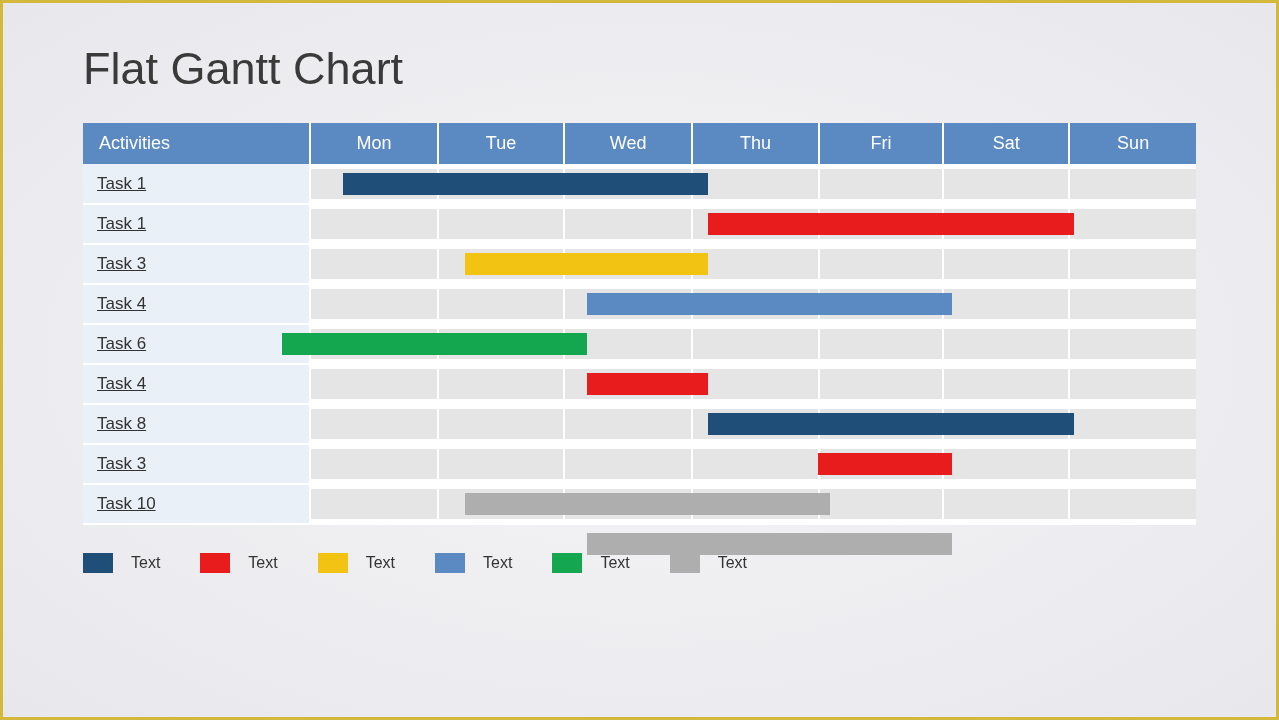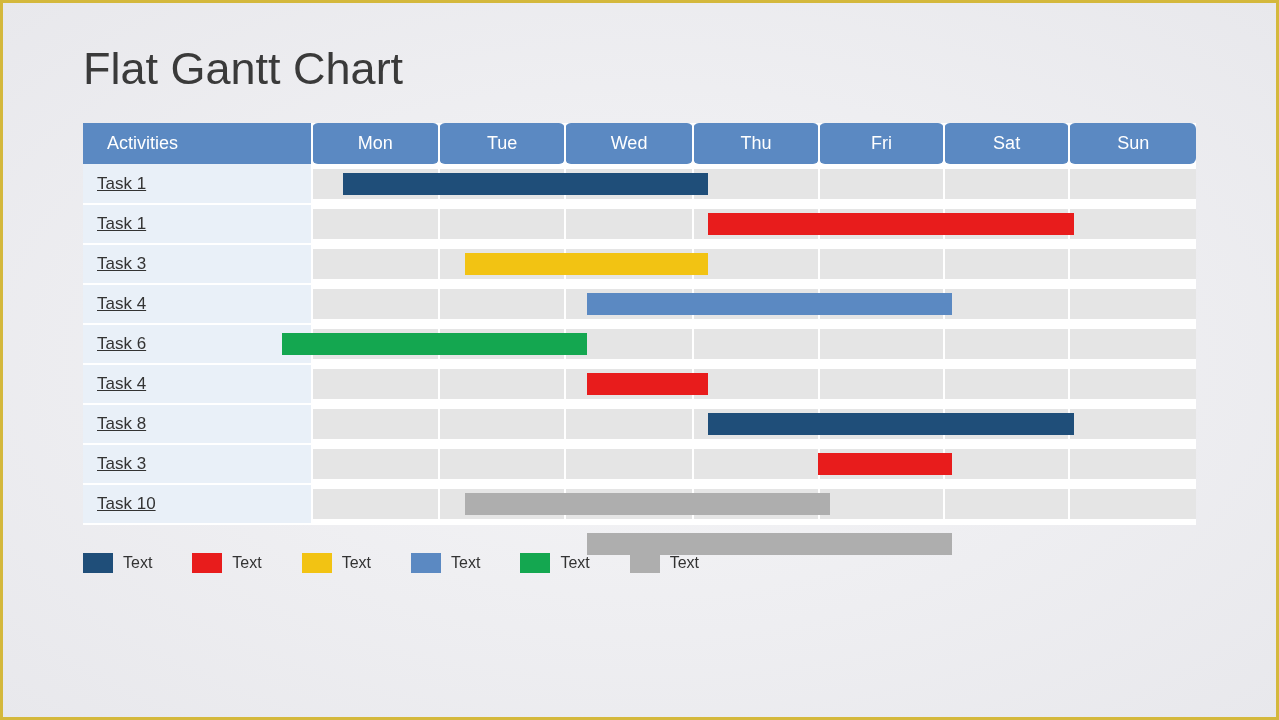--- a/index.html
+++ b/index.html
@@ -27,26 +27,25 @@
       color: #ffffff;
       font-weight: 400;
       font-size: 18px;
       padding: 10px 8px;
       text-align: center;
       border-right: 2px solid #ffffff;
     }
     .header-row th:last-child { border-right: none; margin-top: 20px; }
     .header-row th.activities-header {
       text-align: left;
-      padding-left: 24px;
+      padding-left: 16px;
       width: 260px;
     }
     .header-row th.day-header {
       width: 146px;
-      border-radius: 6px;
     }
     .data-row td {
       height: 40px;
       border-right: 2px solid #ffffff;
       border-bottom: 2px solid #ffffff;
       padding: 0;
       position: relative;
       vertical-align: middle;
     }
     .data-row td:last-child { border-right: none; }
@@ -75,21 +74,21 @@
     }
     .legend {
       display: flex;
       gap: 40px;
       margin-top: 28px;
       align-items: center;
     }
     .legend-item {
       display: flex;
       align-items: center;
-      gap: 10px;
+      gap: 18px;
     }
     .legend-swatch {
       width: 30px;
       height: 20px;
     }
     .legend-label {
       font-size: 16px;
       color: #333;
     }
     .gantt-wrapper {

